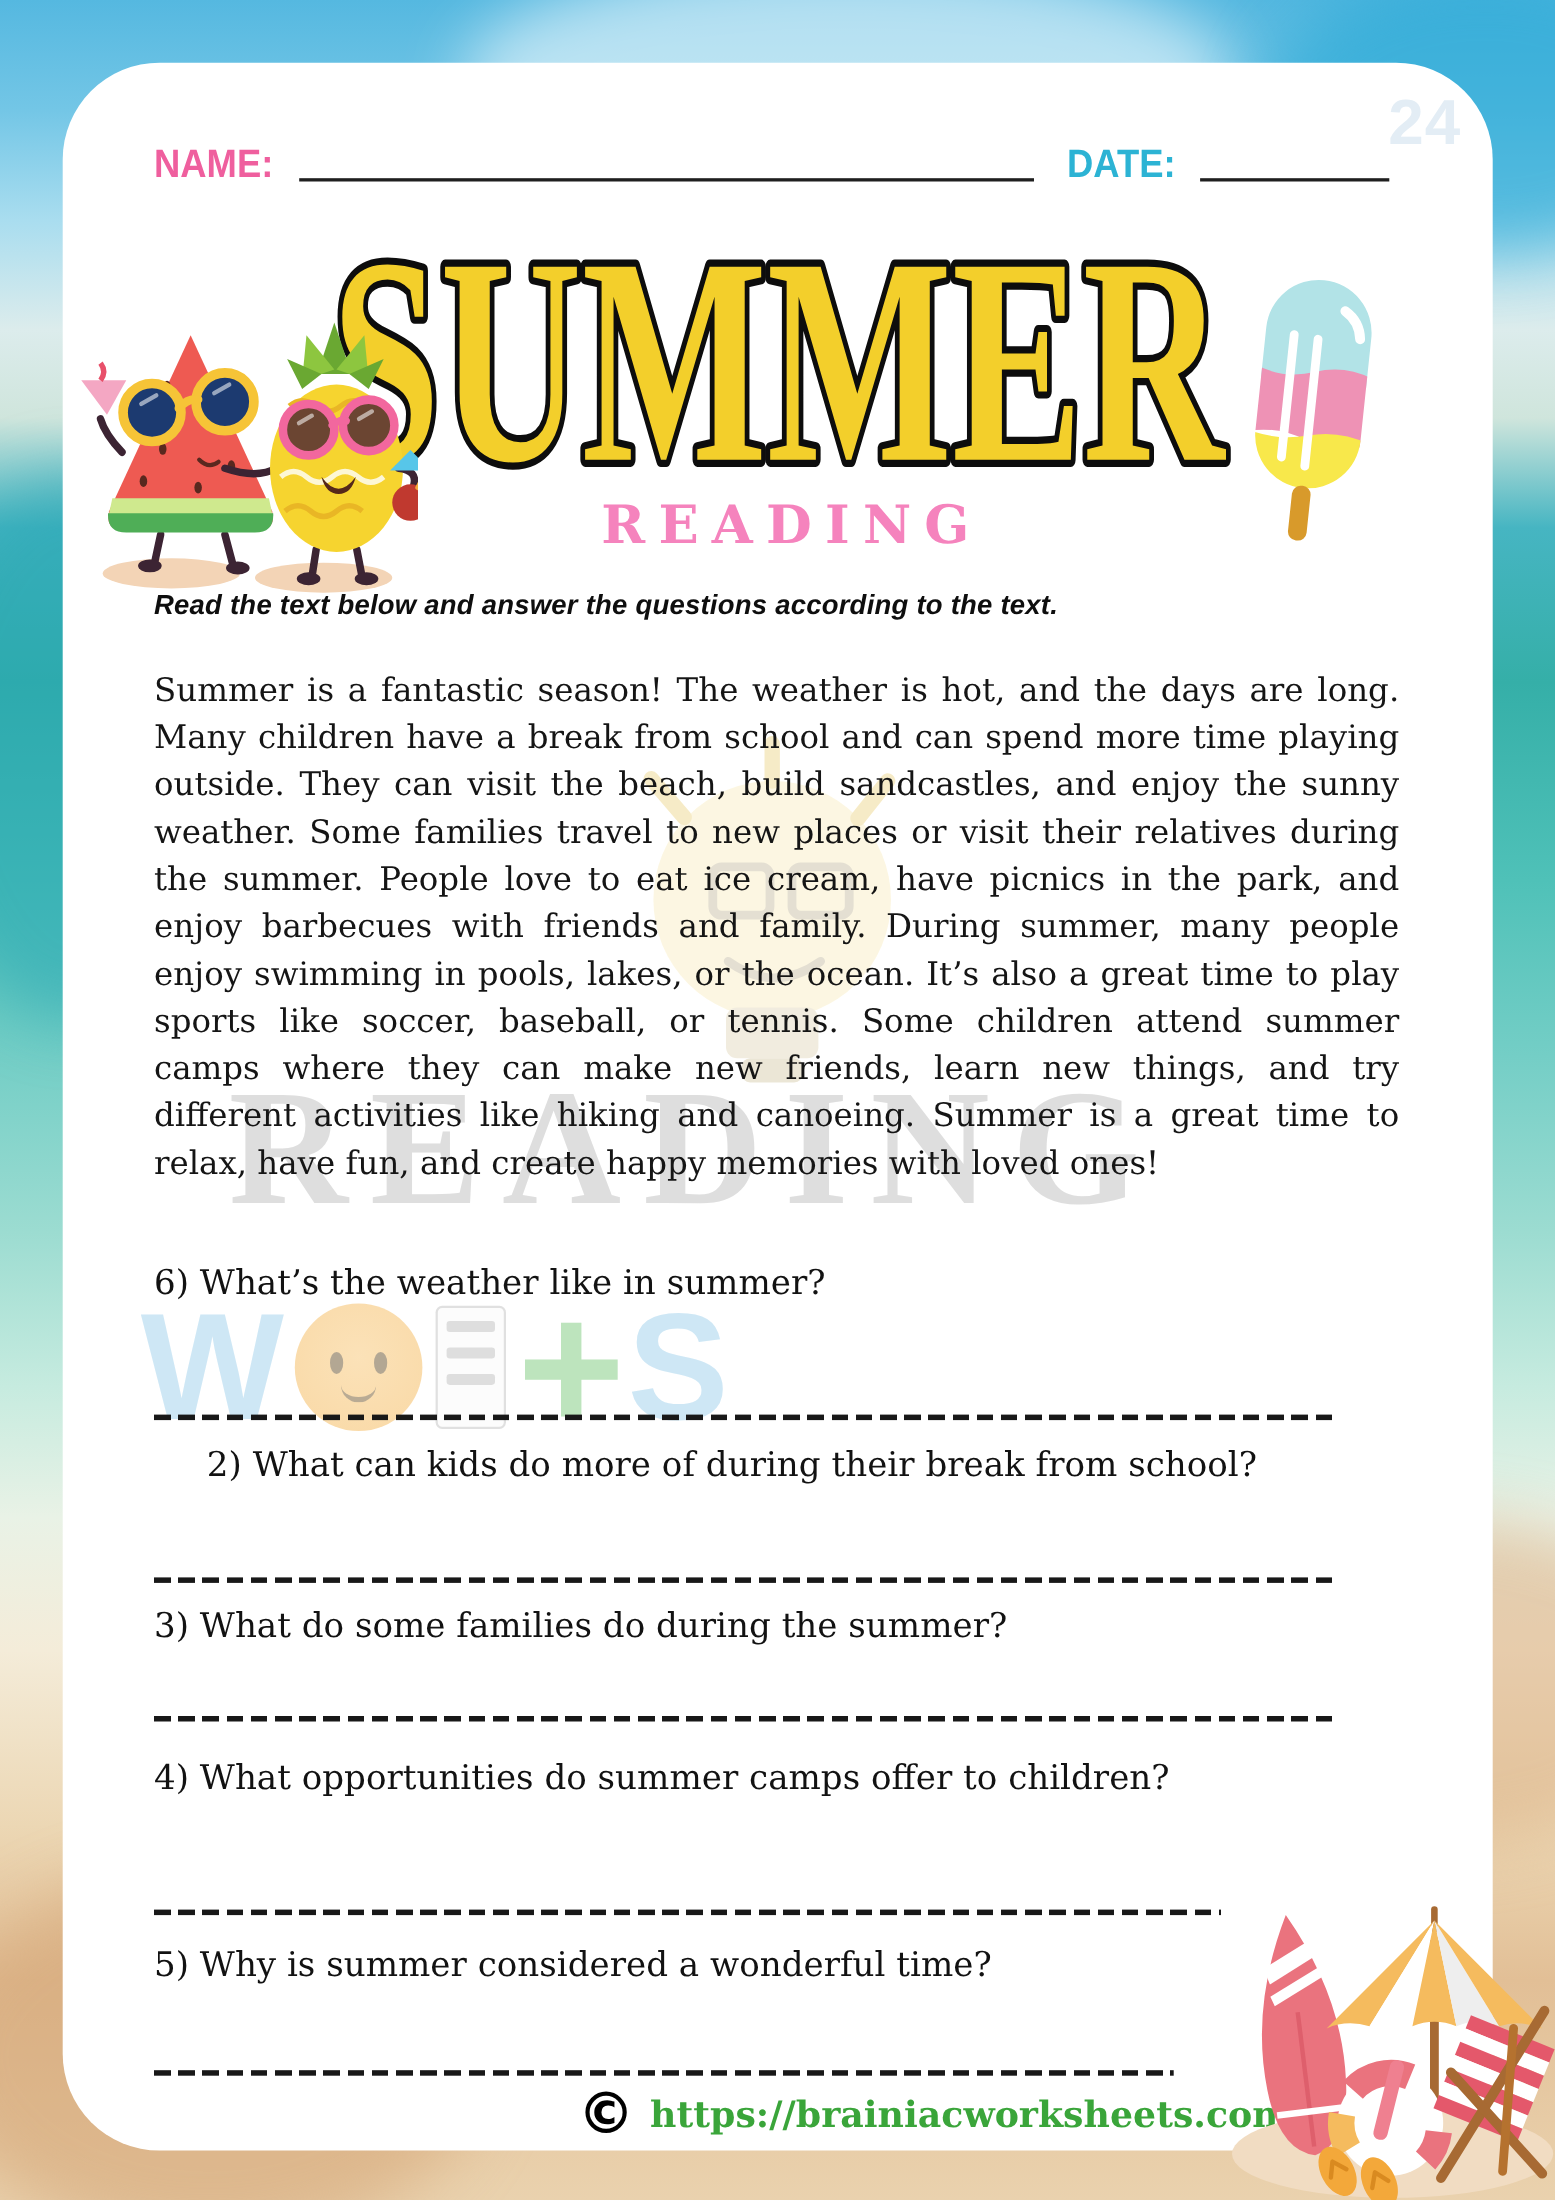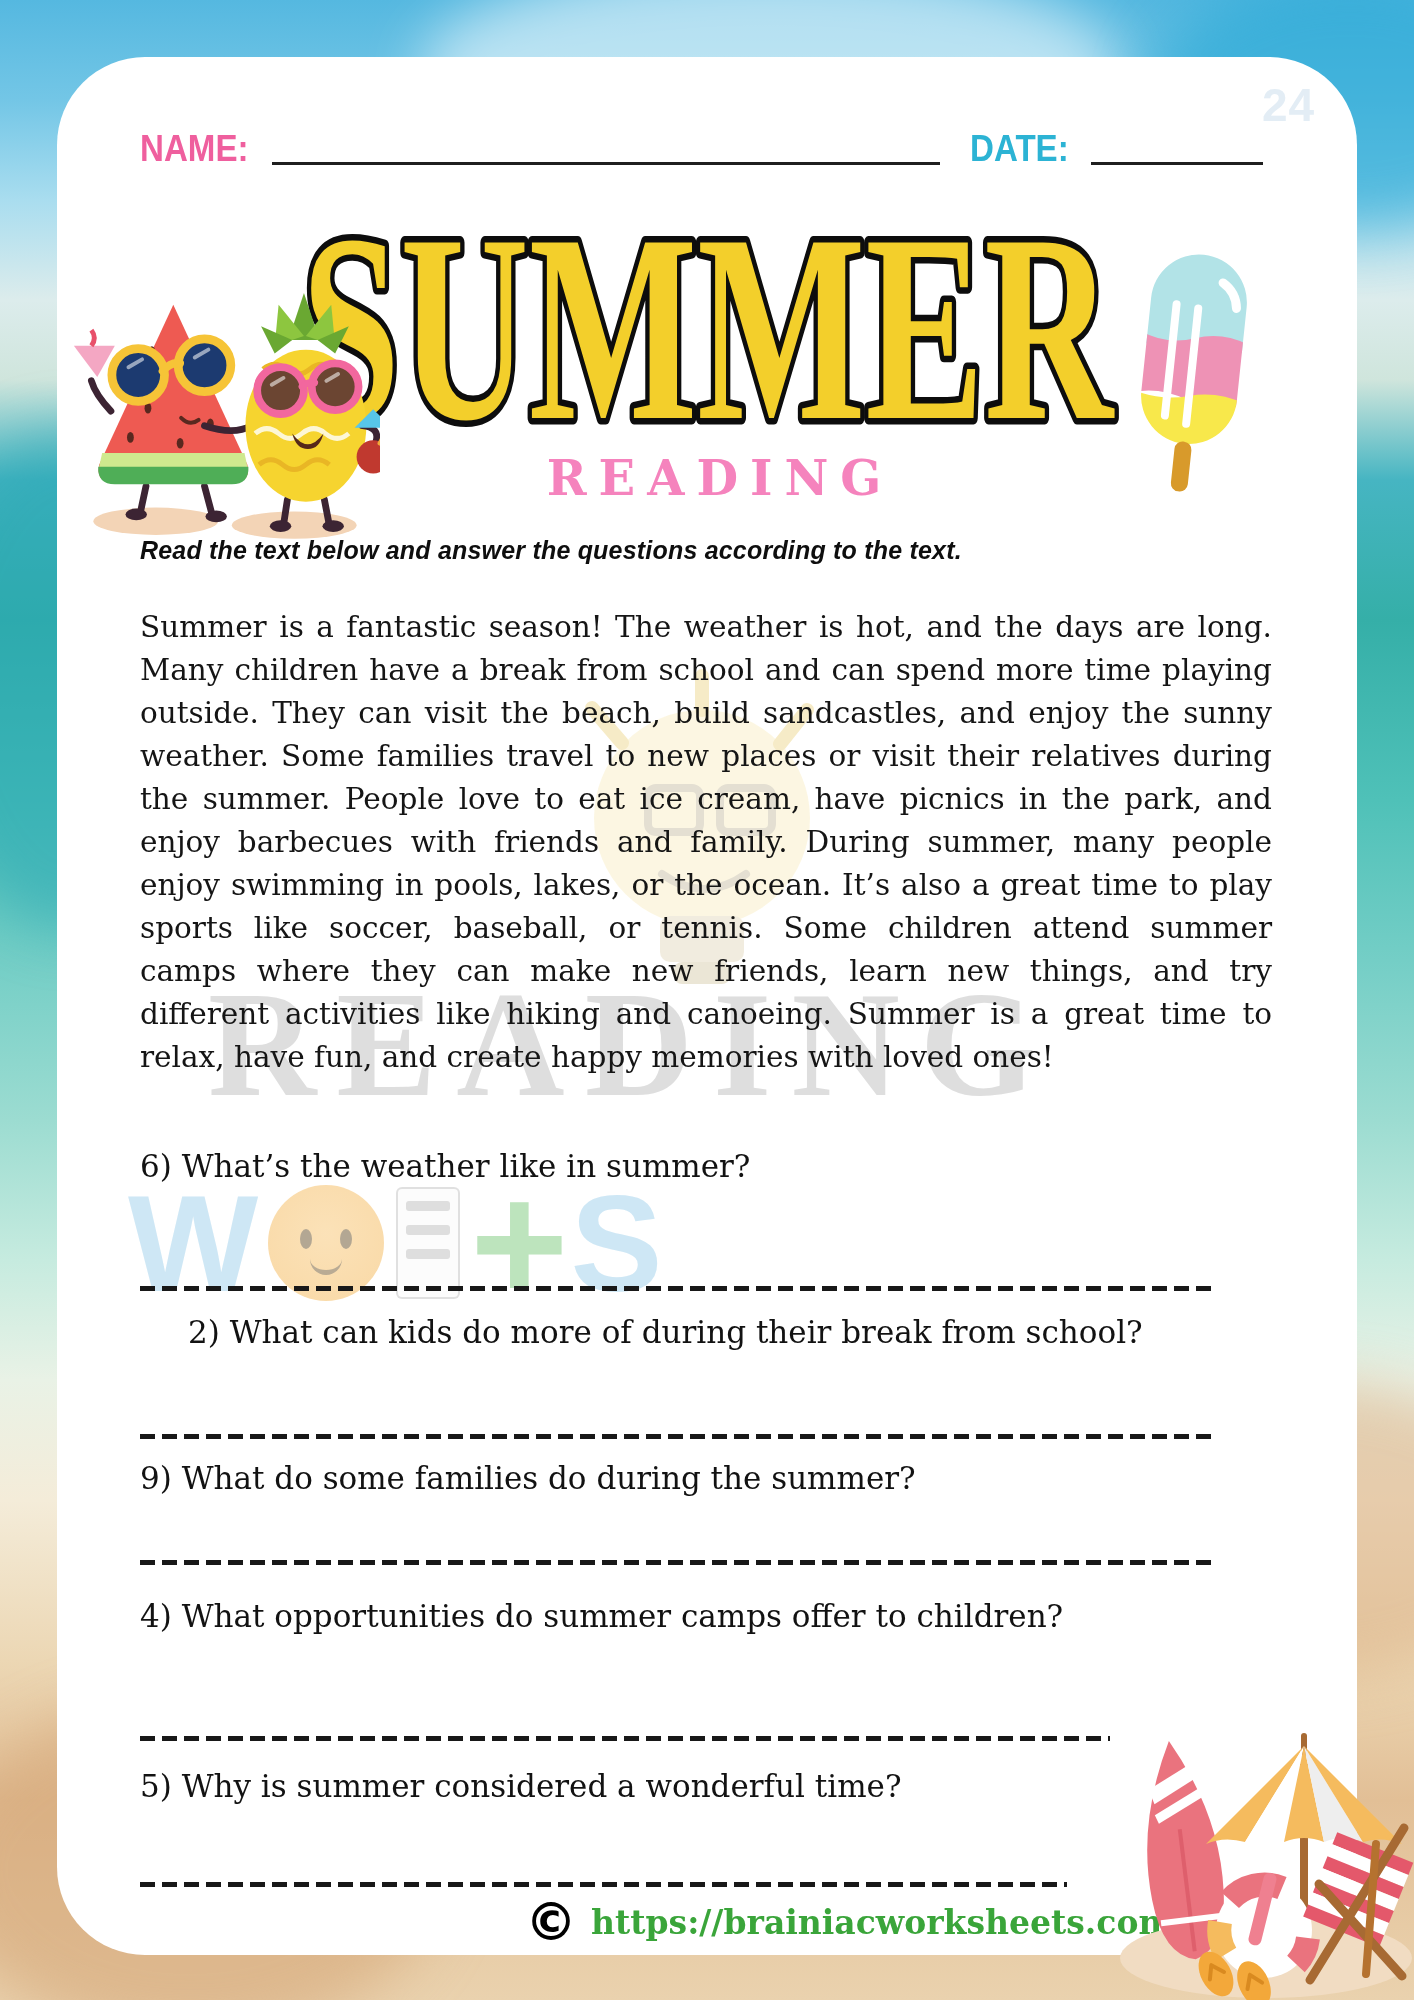--- a/index.html
+++ b/index.html
@@ -19,21 +19,21 @@
   .blob.teal1 { left:-80px; top:430px; width:300px; height:500px; background:rgba(38,166,180,.5); }
   .blob.sand1 { left:-60px; top:1700px; width:500px; height:340px; background:rgba(212,164,116,.55); }
   .blob.sand2 { left:1050px; top:1380px; width:500px; height:300px; background:rgba(217,172,125,.5); }
 
   .card {
     position:absolute; left:57px; top:57px; width:1300px; height:1898px;
     background:#ffffff; border-radius:88px; z-index:1;
   }
   .page-num {
     position:absolute; left:1262px; top:78px; z-index:3;
-    font-size:46px; font-weight:bold; color:#e3edf5; letter-spacing:1px;
+    font-size:58px; font-weight:bold; color:#e3edf5; letter-spacing:1px;
   }
 
   .name-row {
     position:absolute; left:140px; top:128px; width:1140px; z-index:3;
     display:flex; align-items:flex-end;
   }
   .hdr-label { font-size:36px; font-weight:bold; letter-spacing:0; transform:scaleX(.92); transform-origin:left bottom; white-space:nowrap; }
   .name-label { color:#ef5f9e; }
   .date-label { color:#2cb3d4; margin-left:30px; }
   .write-line { height:3px; background:#1f1f1f; margin:0 0 5px 14px; }
@@ -239,21 +239,21 @@
   <span class="wl wm-s-end">S</span>
 </div>
 
 <div class="instruction">Read the text below and answer the questions according to the text.</div>
 <div class="passage">Summer is a fantastic season! The weather is hot, and the days are long. Many children have a break from school and can spend more time playing outside. They can visit the beach, build sandcastles, and enjoy the sunny weather. Some families travel to new places or visit their relatives during the summer. People love to eat ice cream, have picnics in the park, and enjoy barbecues with friends and family. During summer, many people enjoy swimming in pools, lakes, or the ocean. It’s also a great time to play sports like soccer, baseball, or tennis. Some children attend summer camps where they can make new friends, learn new things, and try different activities like hiking and canoeing. Summer is a great time to relax, have fun, and create happy memories with loved ones!</div>
 
 <div class="q q1">6) What’s the weather like in summer?</div>
 <div class="aline a1"></div>
 <div class="q q2">2) What can kids do more of during their break from school?</div>
 <div class="aline a2"></div>
-<div class="q q3">9) What do some families do during the summer?</div>
+<div class="q q3">3) What do some families do during the summer?</div>
 <div class="aline a3"></div>
 <div class="q q4">4) What opportunities do summer camps offer to children?</div>
 <div class="aline a4"></div>
 <div class="q q5">5) Why is summer considered a wonderful time?</div>
 <div class="aline a5"></div>
 
 <div class="footer">
   <span class="copyright">©</span>
   <span class="site-url">https://brainiacworksheets.com/</span>
 </div>

